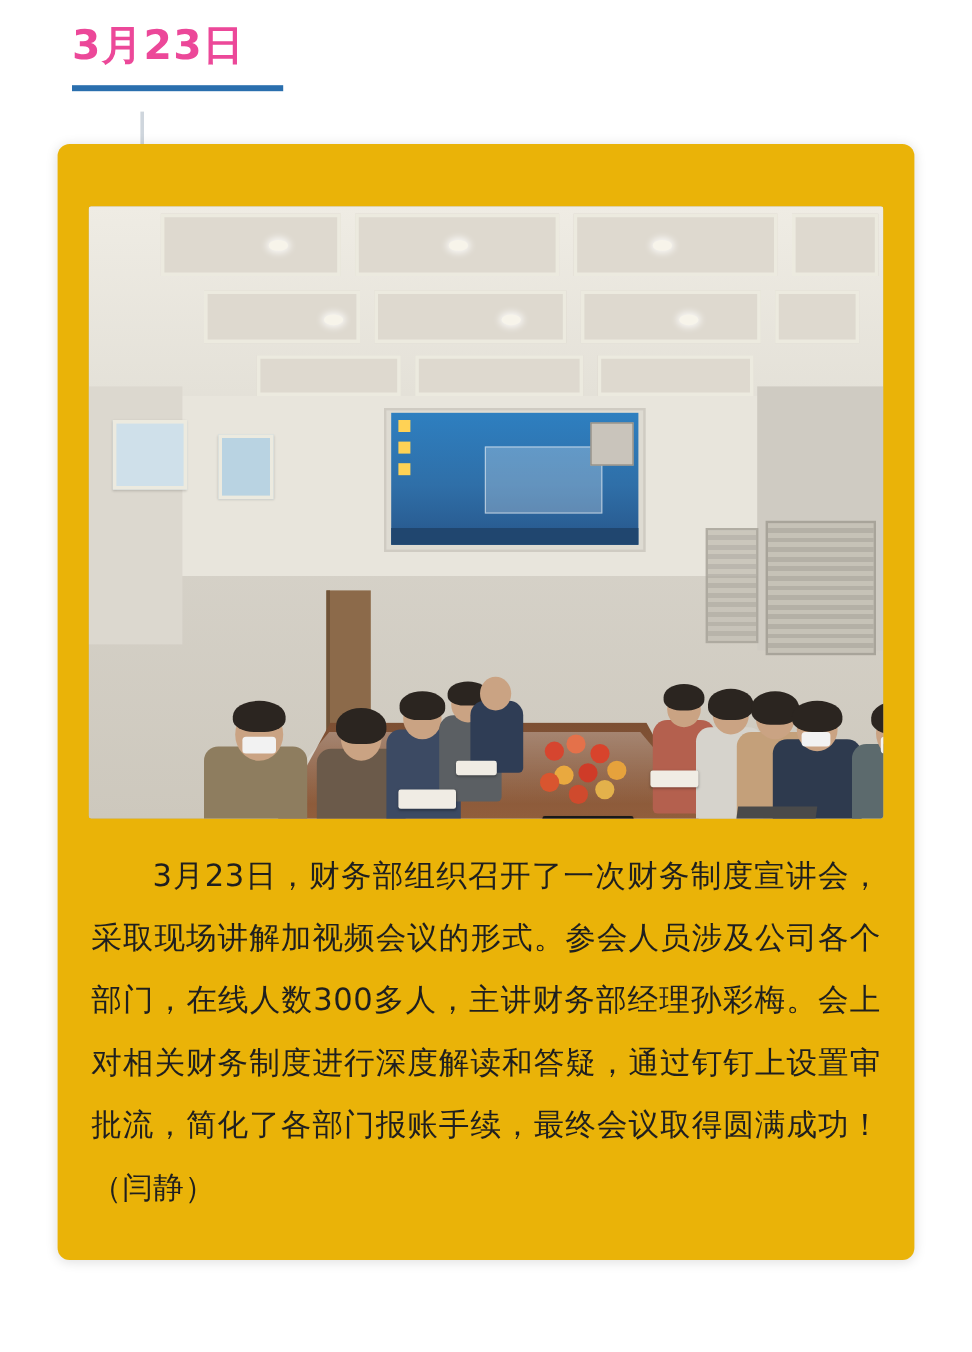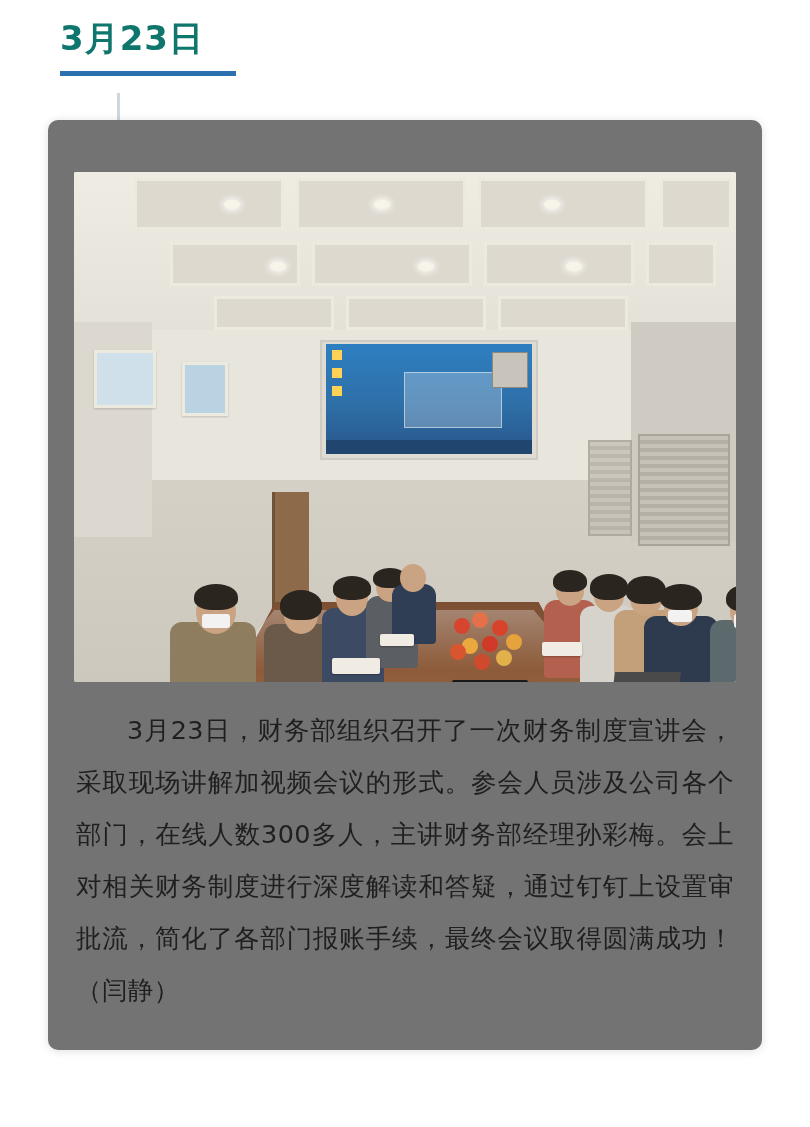--- a/index.html
+++ b/index.html
@@ -27,21 +27,21 @@
   .date-header {
     position: absolute;
     left: 60px;
     top: 16px;
     width: 180px;
   }
   .date-text {
     font-size: 34px;
     line-height: 44px;
     font-weight: 700;
-    color: #0f766e;
+    color: #ec4899;
     letter-spacing: 1px;
     font-family: "DejaVu Sans", "Liberation Sans", sans-serif;
   }
   .date-underline {
     margin-top: 11px;
     width: 176px;
     height: 5px;
     background: #2a6fae;
   }
 
@@ -54,21 +54,21 @@
     height: 45px;
     background: #cfd6dd;
   }
 
   
   .card {
     position: absolute;
     left: 48px;
     top: 120px;
     width: 714px;
-    background: #737373;
+    background: #eab308;
     border-radius: 10px;
     box-shadow: 0 1px 10px rgba(0,0,0,0.13);
     padding: 0;
     box-sizing: border-box;
   }
 
   .photo-wrap {
     margin: 52px 26px 0 26px;
     width: 662px;
     height: 510px;

